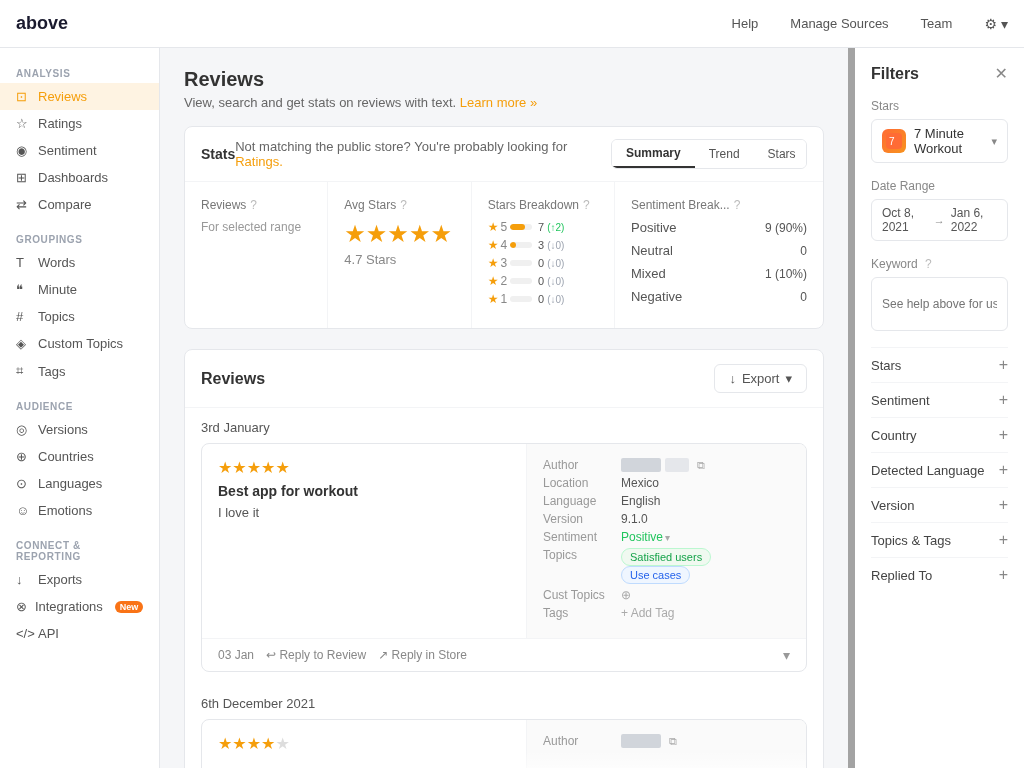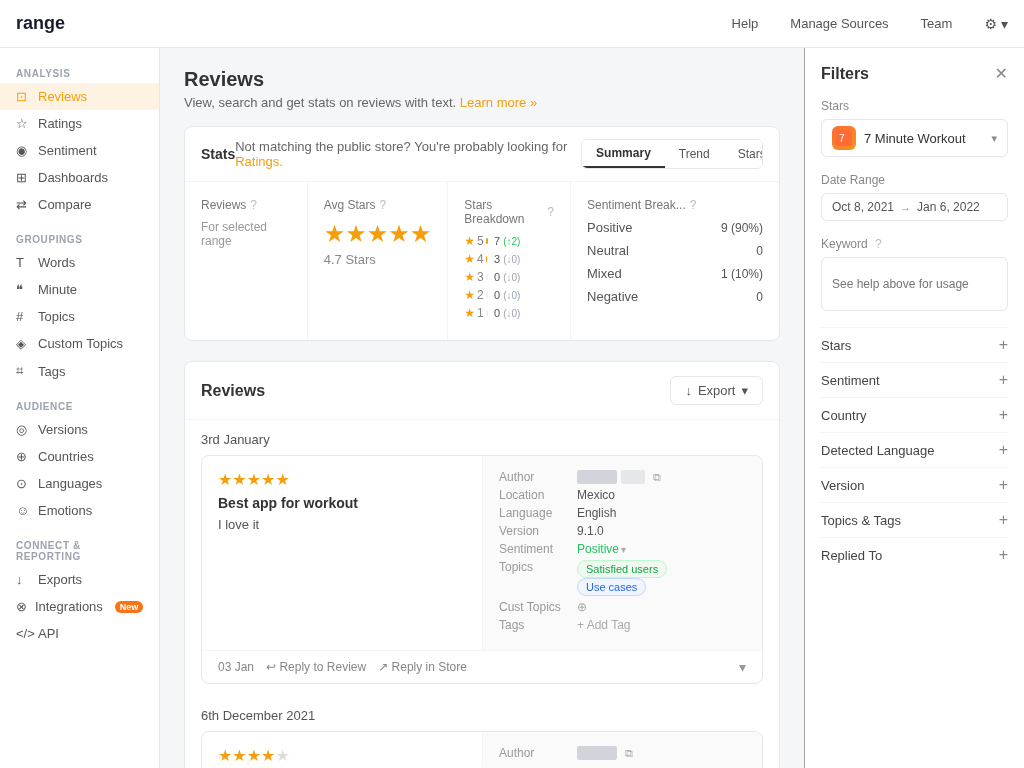--- a/index.html
+++ b/index.html
@@ -95,21 +95,21 @@
     .sentiment-badge { color: #22c55e; font-weight: 500; cursor: pointer; }
     .topic-badge { display: inline-block; padding: 2px 8px; background: #f0f9f0; border: 1px solid #bbf7d0; border-radius: 12px; color: #16a34a; font-size: 11px; margin-right: 20px; }
     .topic-badge.blue { background: #eff6ff; border-color: #bfdbfe; color: #2563eb; }
     .add-tag { color: #aaa; cursor: pointer; font-size: 12px; }
     .author-blocks { display: flex; gap: 4px; align-items: center; }
     .author-block { width: 40px; height: 14px; background: #d1d5db; border-radius: 2px; }
     .author-block.light { width: 24px; background: #e5e7eb; }
     .ext-link { color: #aaa; margin-left: 4px; cursor: pointer; font-size: 11px; }
 
     
-    .filter-panel { width: 220px; background: #fff; border-left: 1px solid #a3a3a3; overflow-y: auto; flex-shrink: 0; padding: 16px; }
+    .filter-panel { width: 176px; background: #fff; border-left: 7px solid #a3a3a3; overflow-y: auto; flex-shrink: 0; padding: 16px; }
     .filter-title { font-size: 16px; font-weight: 600; margin-bottom: 16px; display: flex; justify-content: space-between; align-items: center; }
     .filter-close { background: none; border: none; cursor: pointer; color: #888; font-size: 16px; }
     .filter-group { margin-bottom: 16px; }
     .filter-group-label { font-size: 12px; color: #888; margin-bottom: 6px; font-weight: 500; }
     .source-selector { display: flex; align-items: center; gap: 8px; border: 1px solid #e5e7eb; border-radius: 6px; padding: 6px 10px; cursor: pointer; background: #fff; }
     .source-icon { width: 24px; height: 24px; background: linear-gradient(135deg, #ff6b35, #f7931e); border-radius: 6px; display: flex; align-items: center; justify-content: center; font-size: 12px; color: white; flex-shrink: 0; }
     .source-name { font-size: 13px; color: #333; flex: 1; }
     .source-arrow { color: #888; font-size: 11px; }
 
     .date-range { display: flex; align-items: center; gap: 6px; border: 1px solid #e5e7eb; border-radius: 6px; padding: 6px 10px; }
@@ -128,21 +128,21 @@
     
     .sentiment-dropdown { display: inline-flex; align-items: center; gap: 2px; cursor: pointer; }
     .sentiment-dropdown-arrow { color: #aaa; font-size: 10px; }
     .partial-card { height: 60px; overflow: hidden; position: relative; }
     .partial-card::after { content: ''; position: absolute; bottom: 0; left: 0; right: 0; height: 30px; background: linear-gradient(transparent, white); }
   </style>
 </head>
 <body>
 
 <nav class="topnav">
-  <div class="topnav-logo">range</div>
+  <div class="topnav-logo">above</div>
   <div class="topnav-right">
     <a>Help</a>
     <a>Manage Sources</a>
     <a>Team</a>
     <button class="gear-btn">
       <span>⚙</span>
       <span>▾</span>
     </button>
   </div>
 </nav>

